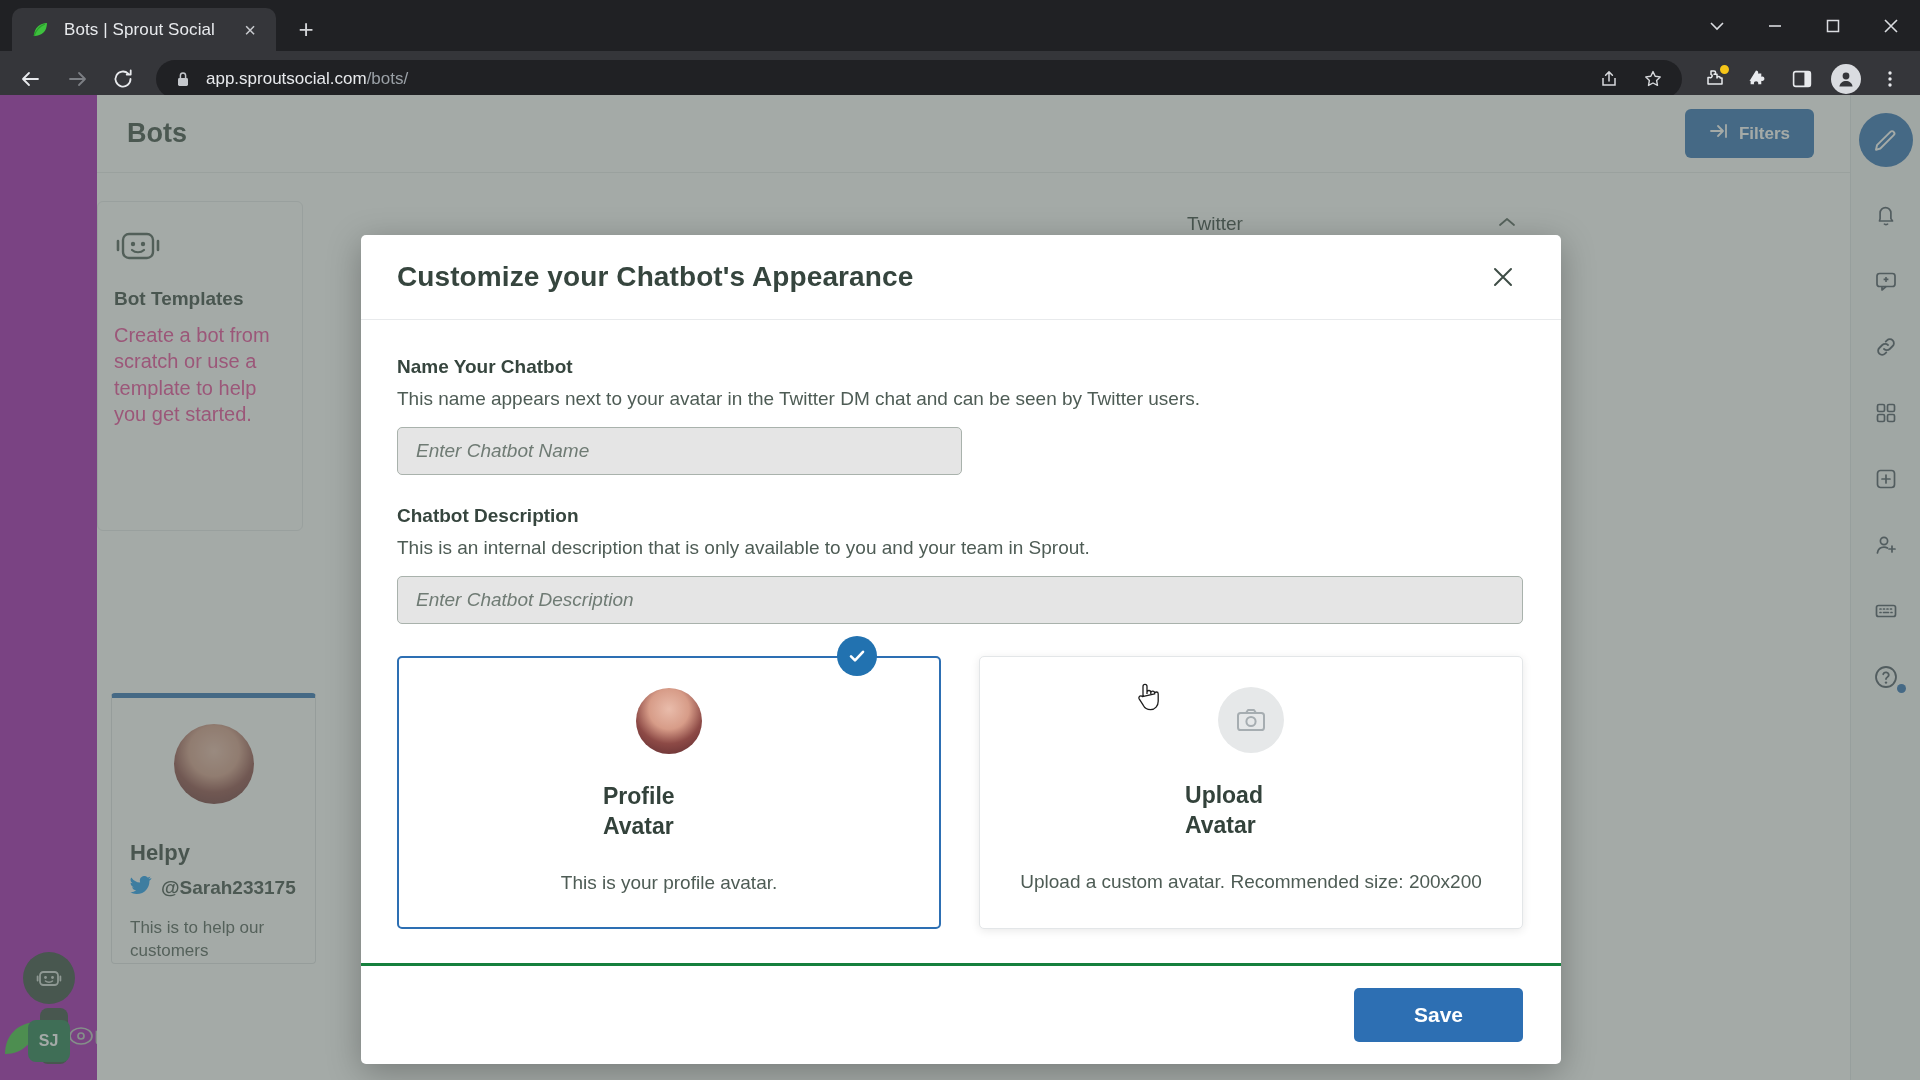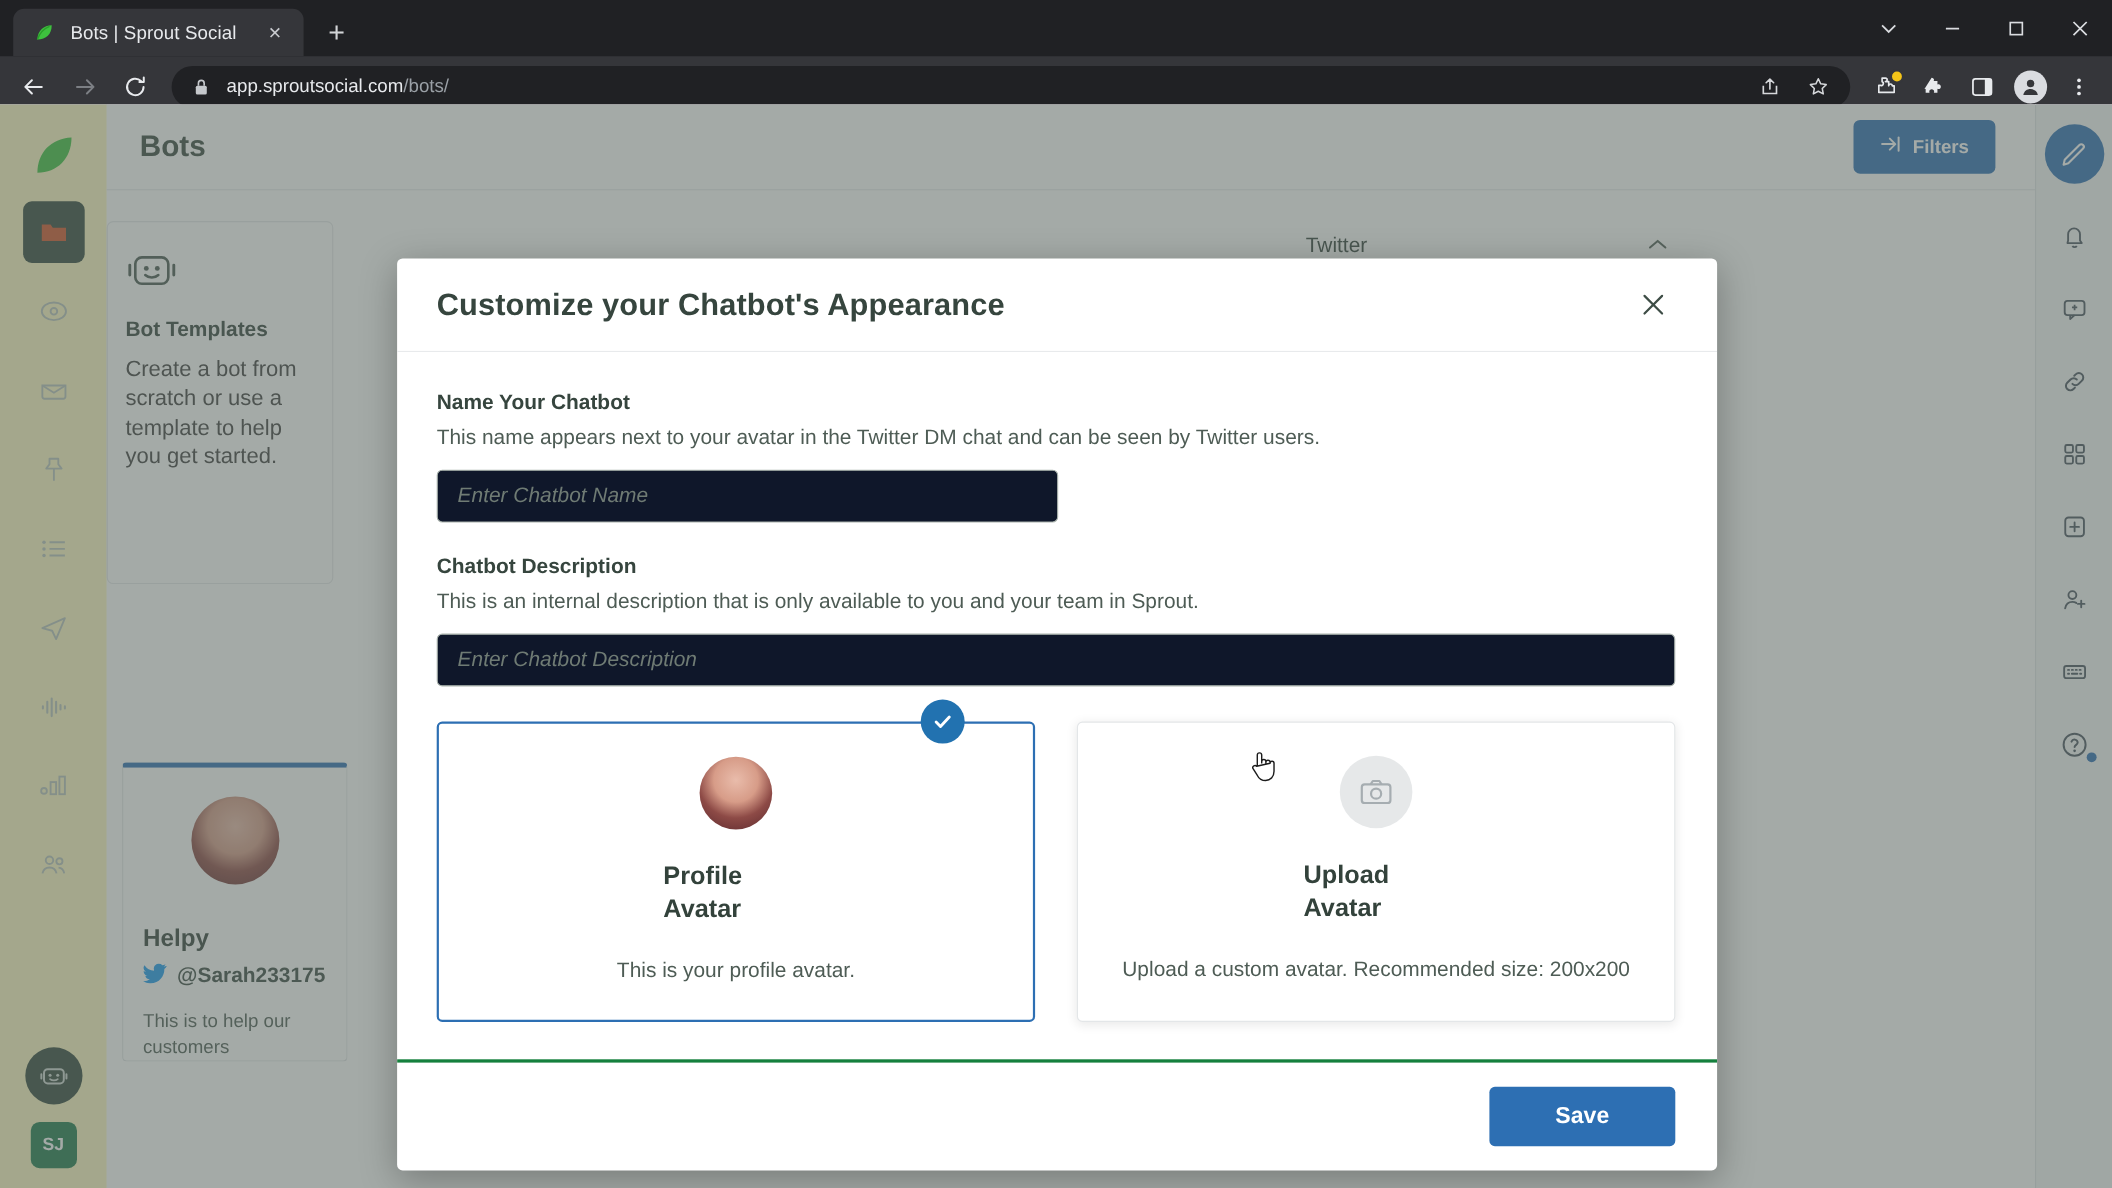--- a/index.html
+++ b/index.html
@@ -86,22 +86,22 @@
 
   
   .viewport {
     position: absolute; left: 0; top: 95px; width: 1920px; height: 985px;
     background: #ffffff; overflow: hidden;
   }
 
   
   .rail {
     position: absolute; left: 0; top: 0; width: 97px; height: 985px;
-    background: #fef9c3;
-    display: flex; flex-direction: column; align-items: center;
+    background: #a21caf;
+    display: flex; flex-direction: row; align-items: flex-end;
     padding-top: 22px; gap: 0;
   }
   .rail-logo { width: 48px; height: 48px; display: flex; align-items: center; justify-content: center; margin-bottom: 18px; }
   .rail-item {
     width: 56px; height: 56px; display: flex; align-items: center; justify-content: center;
     color: #b9c3bd; cursor: pointer; margin-bottom: 16px; border-radius: 8px;
   }
   .rail-item.active { background: #33473c; }
   .rail-bottom {
     position: absolute; bottom: 18px; left: 0; width: 97px;
@@ -150,21 +150,21 @@
     padding: 13px 24px; font-size: 17px; font-weight: 600; cursor: pointer; text-align: center;
   }
   .content-body { display: flex; padding: 28px 0 0 0; position: relative; height: 907px; }
 
   .templates-card {
     width: 206px; margin-left: 0; border: 1px solid #e6e8ea; border-radius: 6px;
     padding: 24px 16px; height: 330px;
   }
   .robot-icon { color: #4a5a52; margin-bottom: 16px; }
   .tpl-title { font-size: 19px; font-weight: 700; color: #36453e; margin-bottom: 12px; }
-  .tpl-desc { font-size: 20px; color: #404040; line-height: 1.32; }
+  .tpl-desc { font-size: 20px; color: #ec4899; line-height: 1.32; }
 
   .bot-card {
     position: absolute; left: 14px; top: 520px; width: 205px;
     border: 1px solid #e0e3e5; border-top: 5px solid #2d6fb3; border-radius: 4px;
     padding: 22px 18px 0 18px; background: #fff;
   }
   .bot-avatar {
     width: 80px; height: 80px; border-radius: 50%; margin: 4px auto 18px auto;
     background: radial-gradient(circle at 50% 34%, #e8b9a8 0%, #d49a86 38%, #8e4a45 62%, #5c2a2e 100%);
   }
@@ -196,21 +196,21 @@
   .modal-title { font-size: 28px; font-weight: 700; color: #36453e; letter-spacing: .1px; }
   .modal-close { width: 40px; height: 40px; display:flex; align-items:center; justify-content:center;
     color: #3e4d46; cursor: pointer; }
   .modal-body { padding: 36px 38px 0 36px; }
 
   .field-label { font-size: 19px; font-weight: 700; color: #36453e; margin-bottom: 10px; }
   .field-help { font-size: 19px; color: #4e5c55; margin-bottom: 17px; }
   .text-input {
     height: 48px; border: 1px solid #a9b2ac; border-radius: 5px;
     display: flex; align-items: center; padding: 0 18px;
-    font-size: 19px; font-style: italic; color: #6f7b74; background: #0f172a;
+    font-size: 19px; font-style: italic; color: #6f7b74; background: #e5e5e5;
     cursor: text;
   }
   .input-name { width: 565px; margin-bottom: 30px; }
   .input-desc { width: 100%; margin-bottom: 32px; }
 
   .avatar-row { display: flex; gap: 0; position: relative; padding-bottom: 34px; }
   .avatar-card {
     width: 566px; border-radius: 5px; background: #fff;
     display: flex; align-items: center; gap: 28px; padding: 30px 26px;
     cursor: pointer; position: relative; flex-direction: column;

